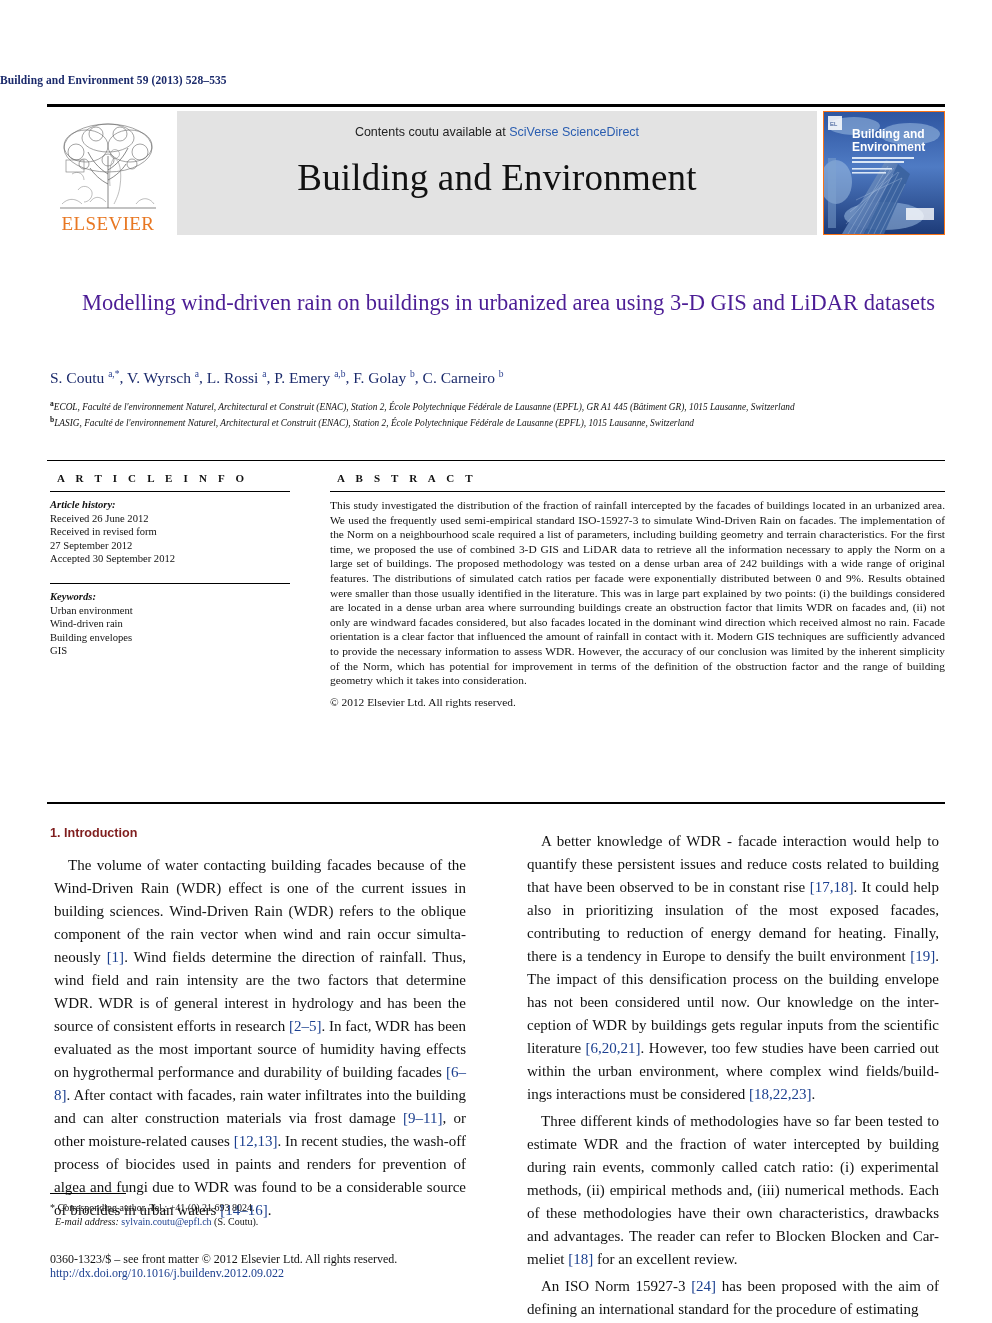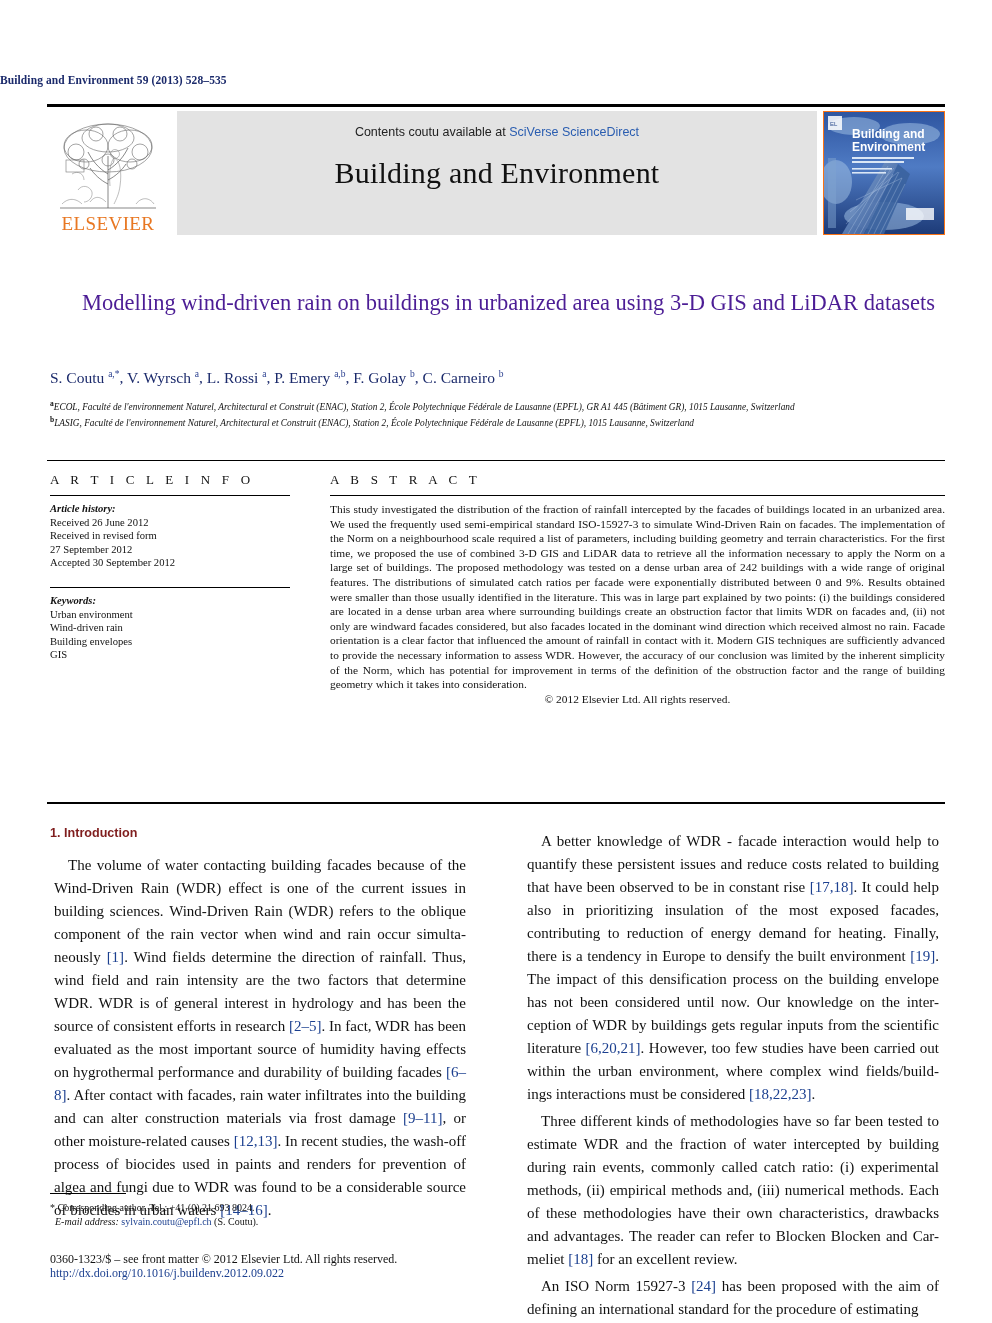--- a/index.html
+++ b/index.html
@@ -82,21 +82,21 @@
     font-family: "Liberation Sans", sans-serif;
     font-size: 12.5px;
     color: #222;
   }
   .contents-line .sd { color: #2a5db0; }
   .journal-title {
     position: absolute;
     left: 0; right: 0; top: 45px;
     text-align: center;
     font-family: "Liberation Serif", serif;
-    font-size: 30px;
+    font-size: 37px;
     color: #111;
     letter-spacing: 0.2px;
   }
   .homepage {
     position: absolute;
     left: 0; right: 0; bottom: 8px;
     text-align: center;
     font-family: "Liberation Sans", sans-serif;
     font-size: 11.5px;
     color: #222;
@@ -163,25 +163,26 @@
     left: 50px; top: 472px;
     width: 240px;
   }
   .abscol {
     position: absolute;
     left: 330px; top: 472px;
     width: 615px;
   }
   .sec-head {
     font-family: "Liberation Serif", serif;
-    font-weight: normal;
-    font-size: 13px;
+    font-weight: bold;
+    font-size: 11px;
     letter-spacing: 4.2px;
     color: #111;
     margin-bottom: 7px;
+    margin-left: 7px;
   }
   .hr-thin {
     border-top: 1.4px solid #000;
     margin: 0 0 6px 0;
   }
   .hr-thin.wide { border-top: 1.6px solid #000; }
   .info-block {
     font-family: "Liberation Serif", serif;
     font-size: 10.6px;
     line-height: 13.6px;
@@ -194,22 +195,22 @@
     font-family: "Liberation Serif", serif;
     font-size: 11.4px;
     line-height: 14.6px;
     text-align: justify;
     color: #111;
   }
   .abs-copy {
     font-family: "Liberation Serif", serif;
     font-size: 11.4px;
     line-height: 15px;
-    text-align: center;
-    margin-top: 0;
+    text-align: left;
+    margin-top: 7px;
     color: #111;
   }
 
   
   .col-left {
     position: absolute;
     left: 50px; top: 826px;
     width: 420px;
   }
   .col-right {

